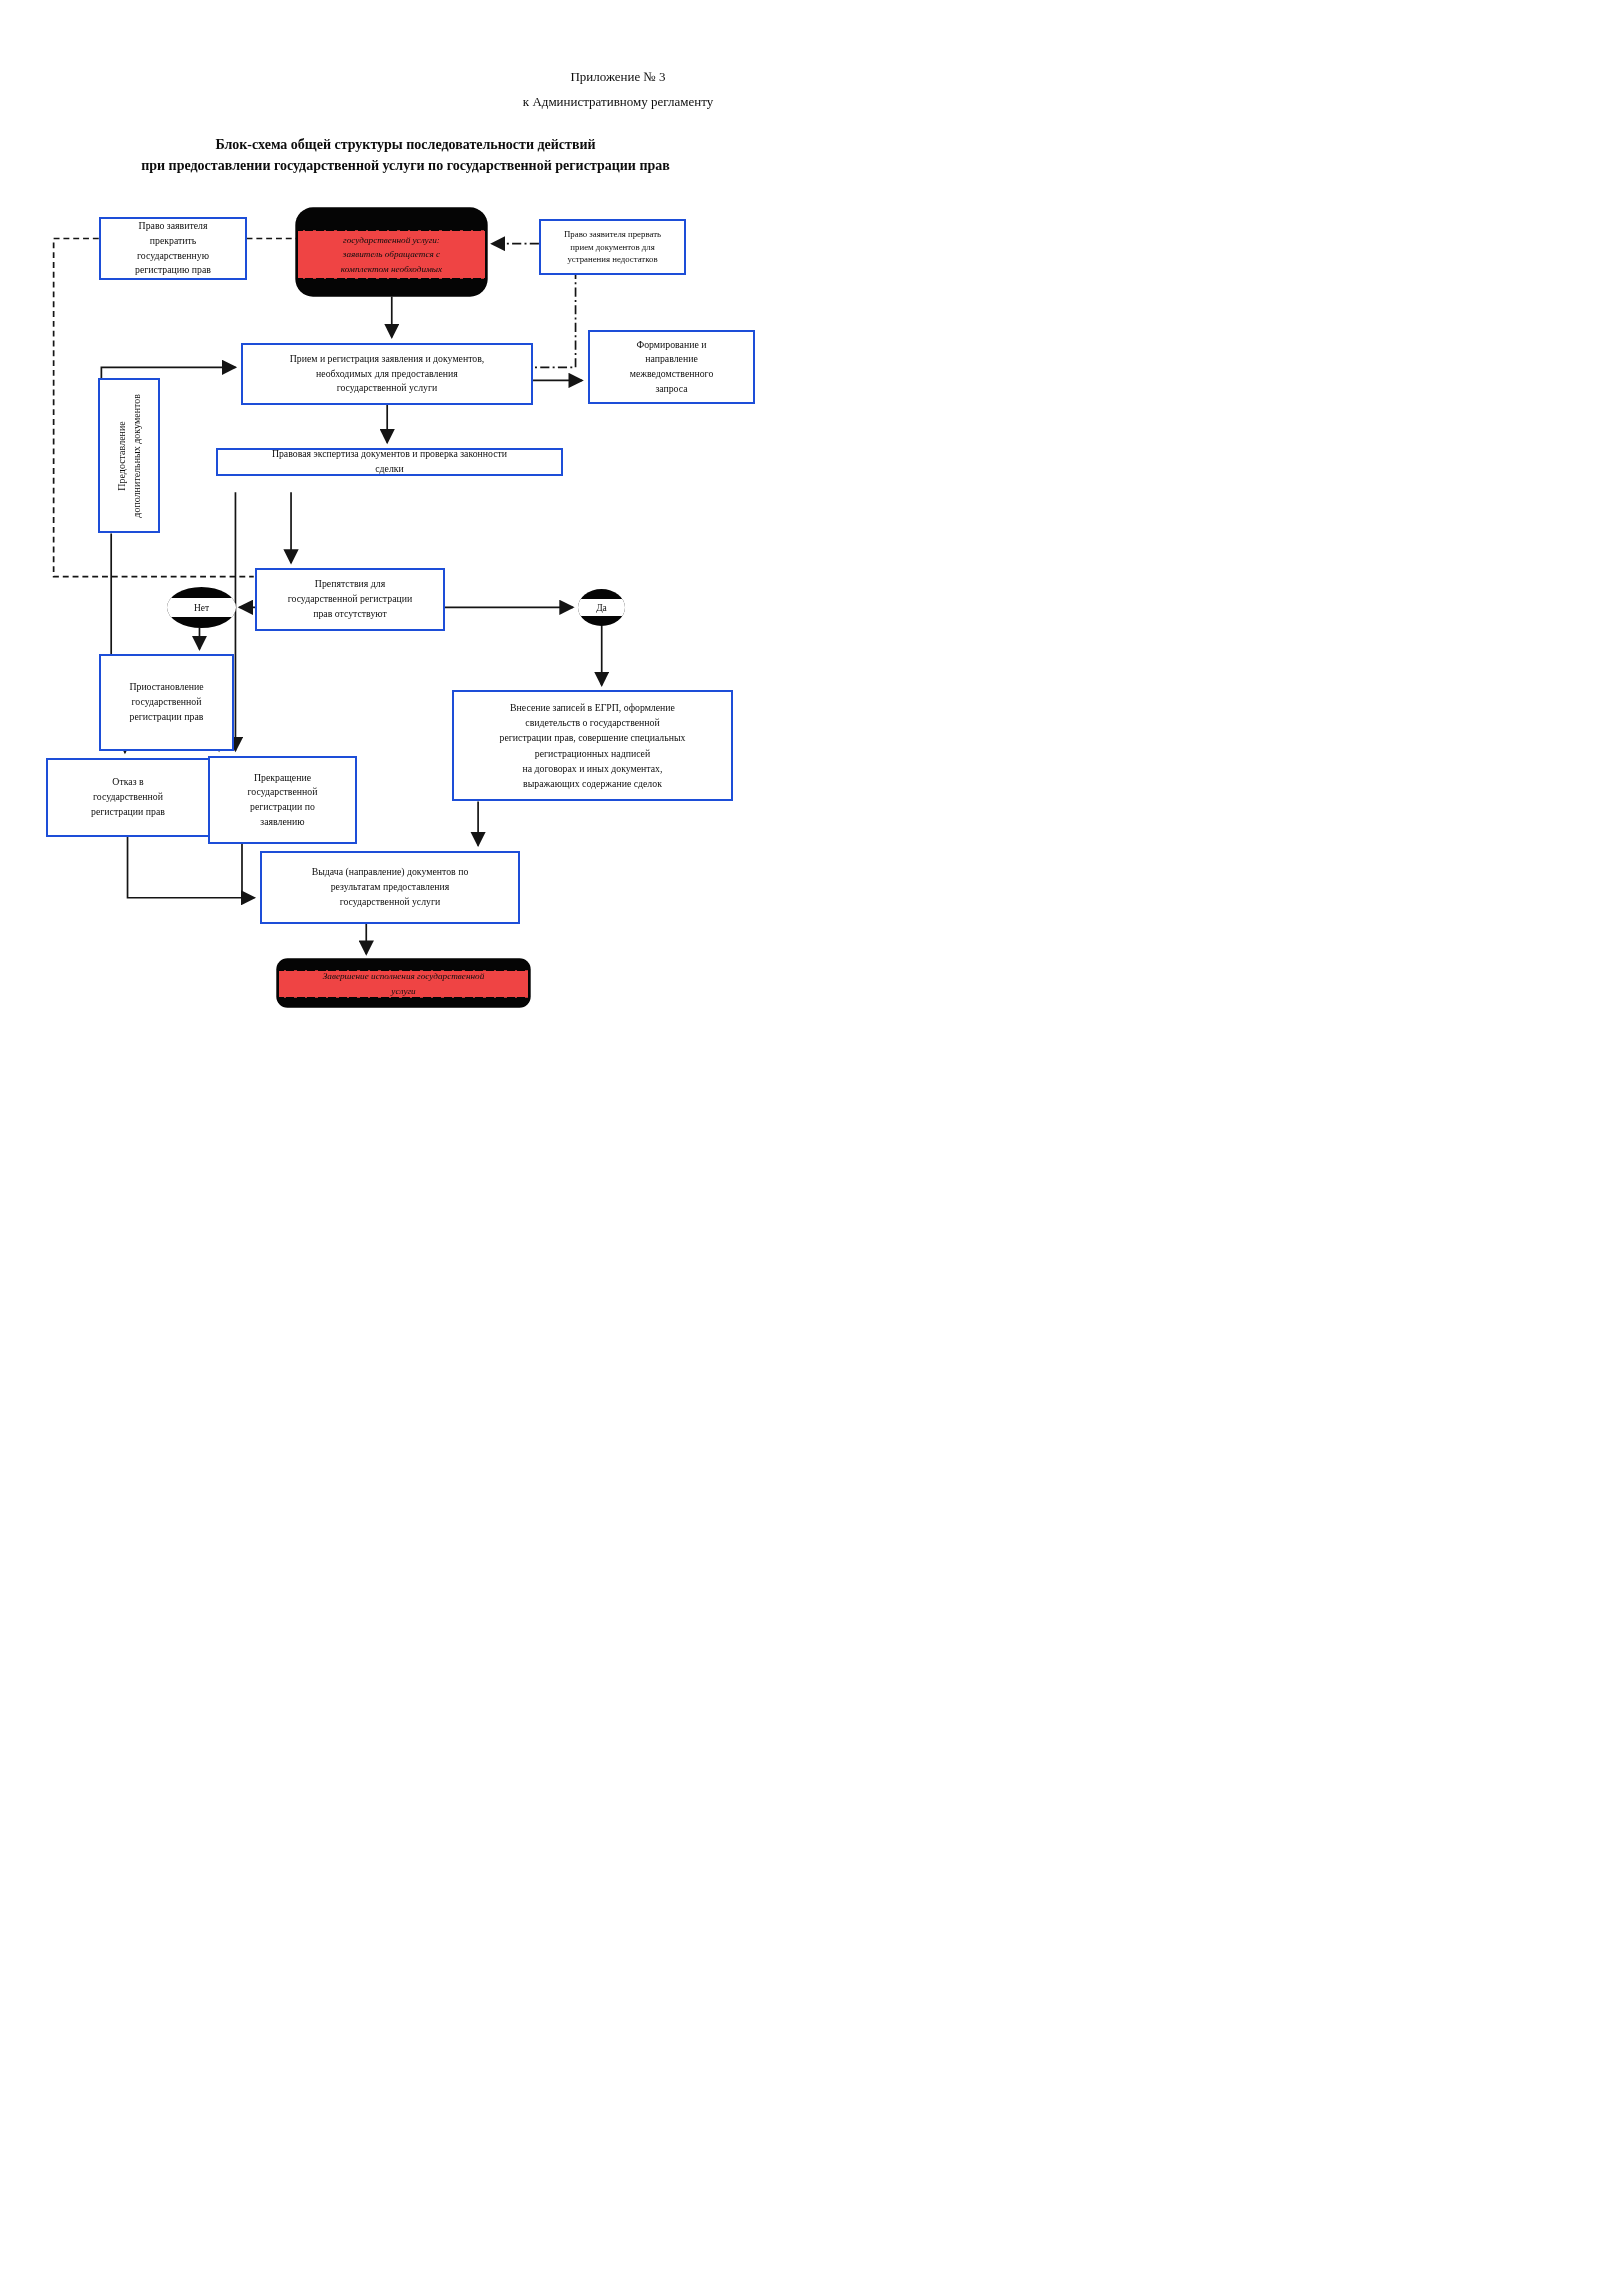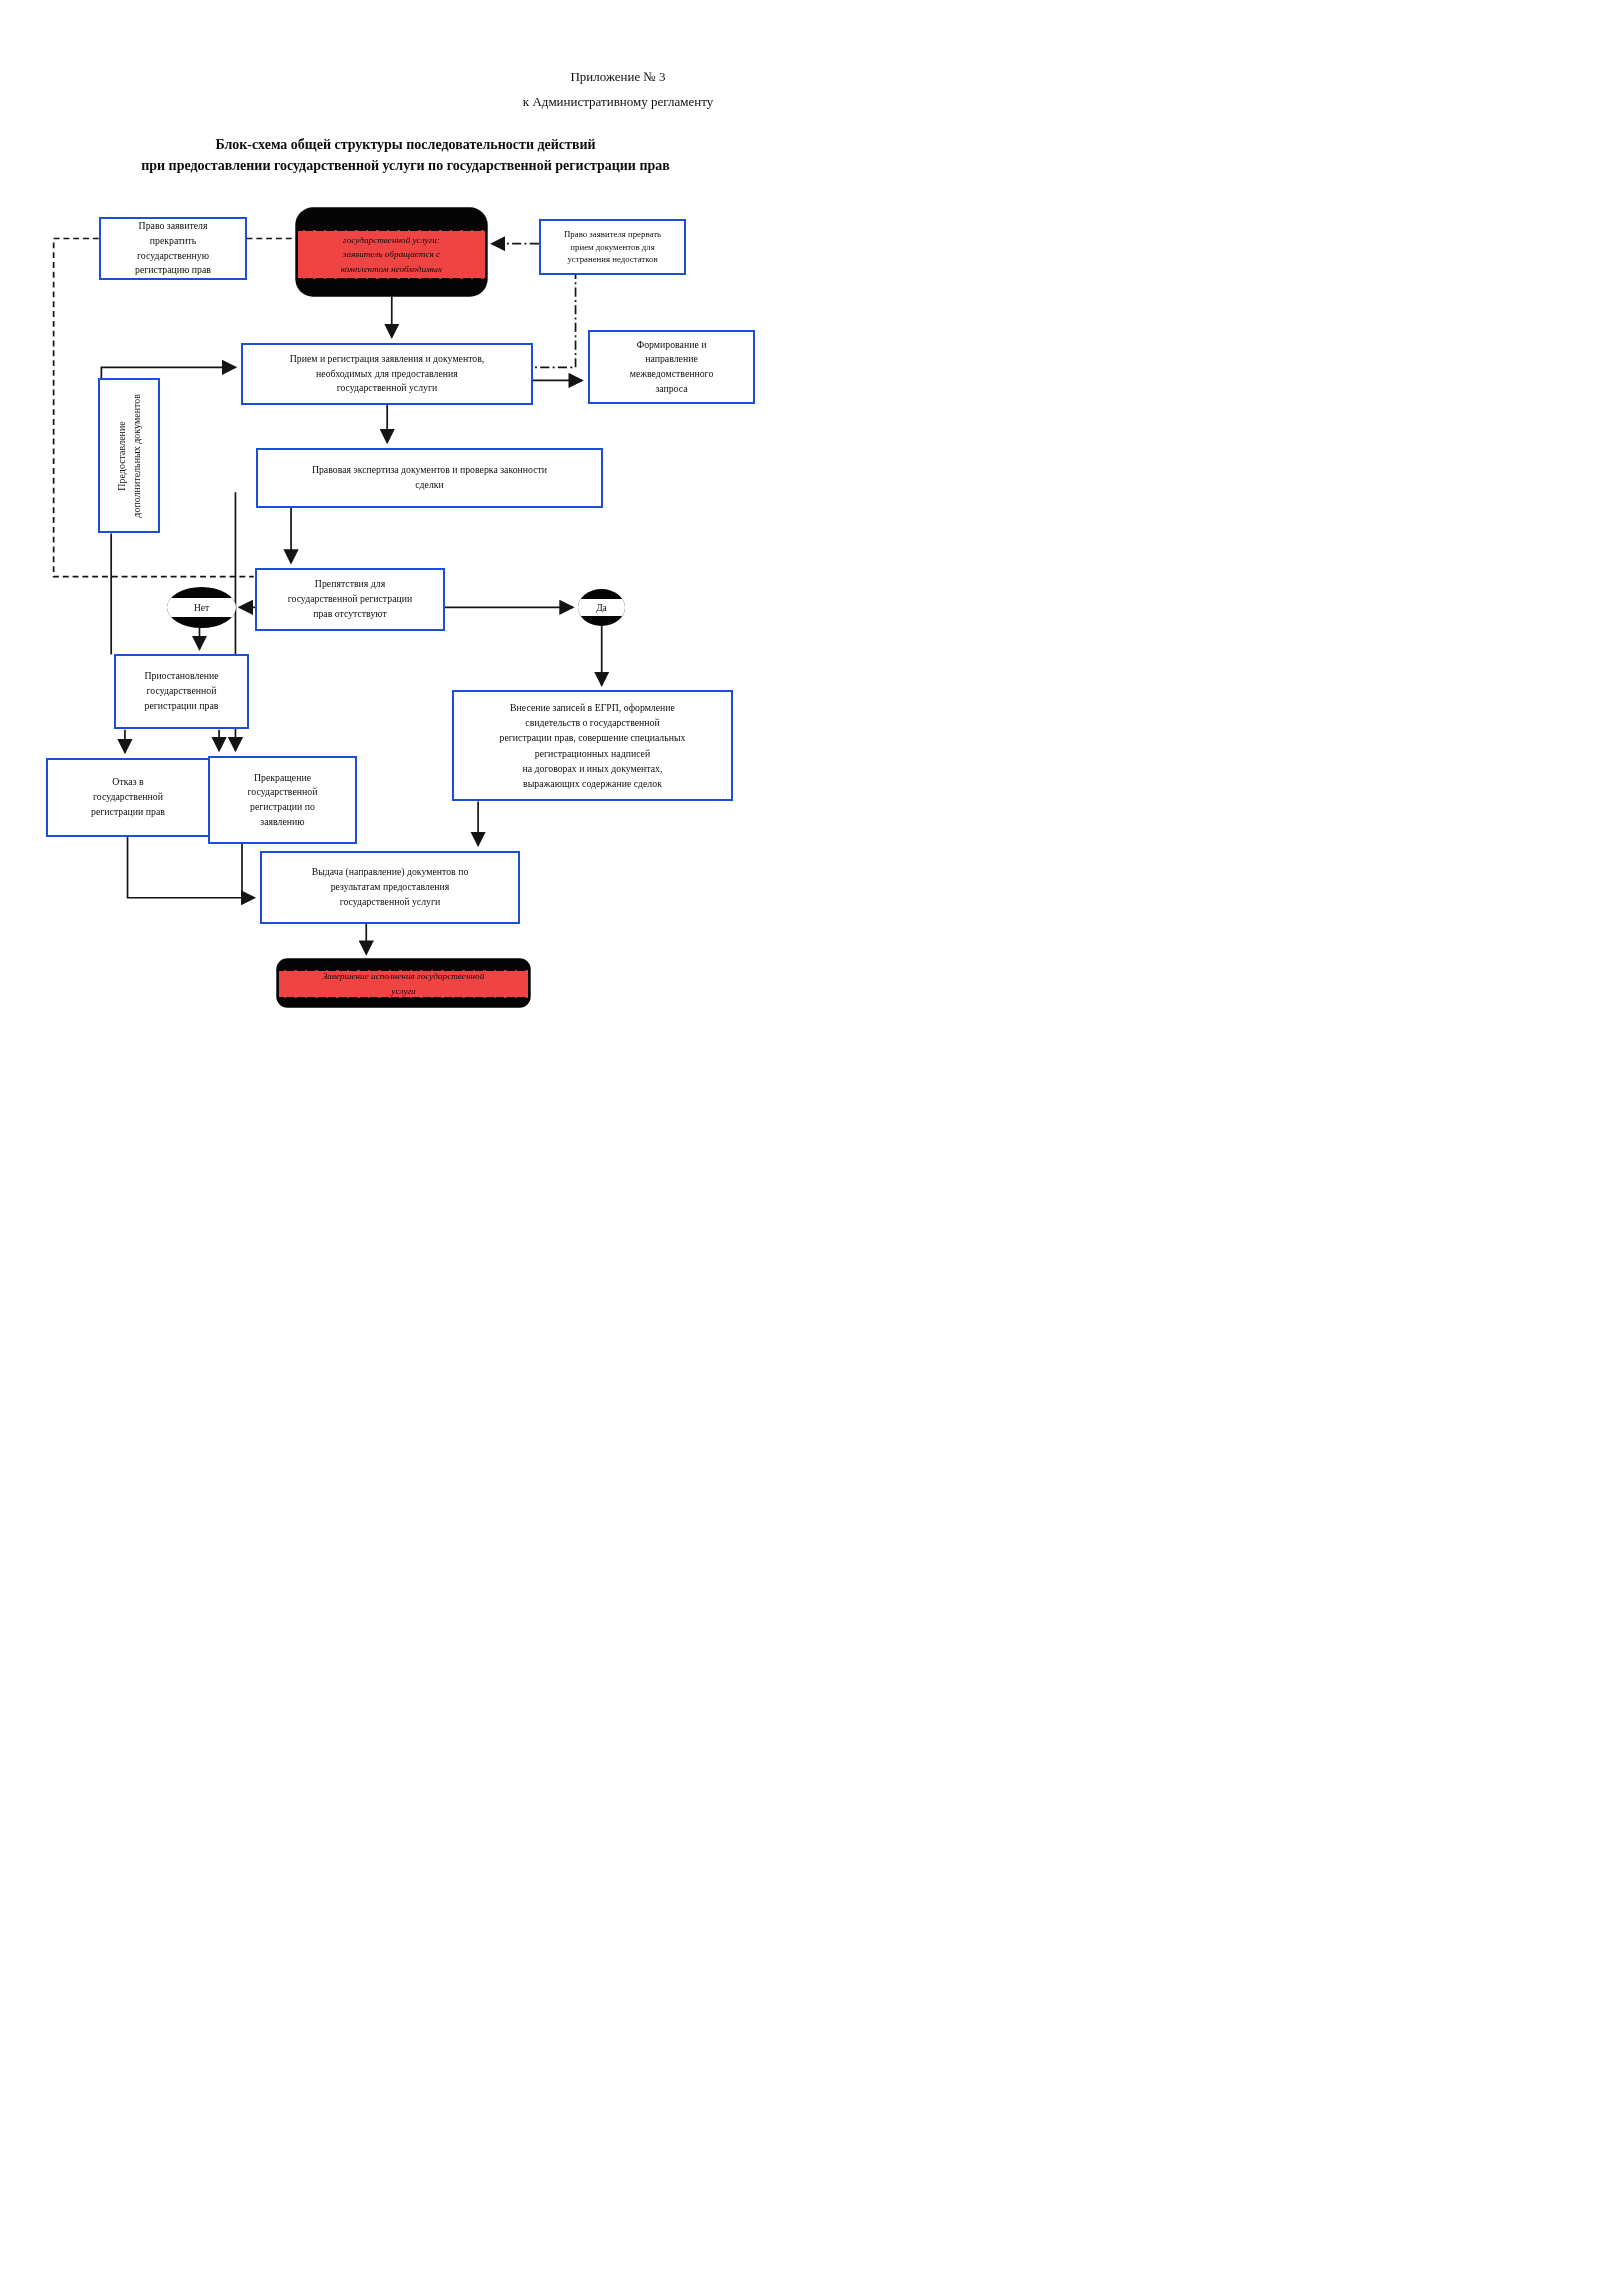--- a/index.html
+++ b/index.html
@@ -130,36 +130,36 @@
   <div class="node" style="left:588px;top:330px;width:167px;height:74px;">Формирование и
 направление
 межведомственного
 запроса</div>
 
   <div class="node" style="left:98px;top:378px;width:62px;height:155px;">
     <span class="vtext">Предоставление
 дополнительных документов</span>
   </div>
 
-  <div class="node" style="left:216px;top:448px;width:347px;height:60px;margin-left:40px;">Правовая экспертиза документов и проверка законности
+  <div class="node" style="left:216px;top:448px;width:347px;height:28px;">Правовая экспертиза документов и проверка законности
 сделки</div>
 
   <div class="node" style="left:255px;top:568px;width:190px;height:63px;">Препятствия для
 государственной регистрации
 прав отсутствуют</div>
 
   <div class="ellipse" style="left:167px;top:587px;width:69px;height:41px;">
     <div class="band">Нет</div>
   </div>
 
   <div class="ellipse" style="left:578px;top:589px;width:47px;height:37px;">
     <div class="band">Да</div>
   </div>
 
-  <div class="node" style="left:114px;top:654px;width:135px;height:75px;">Приостановление
+  <div class="node" style="left:99px;top:654px;width:135px;height:97px;">Приостановление
 государственной
 регистрации прав</div>
 
   <div class="node" style="left:46px;top:758px;width:164px;height:79px;">Отказ в
 государственной
 регистрации прав</div>
 
   <div class="node" style="left:208px;top:756px;width:149px;height:88px;">Прекращение
 государственной
 регистрации по

